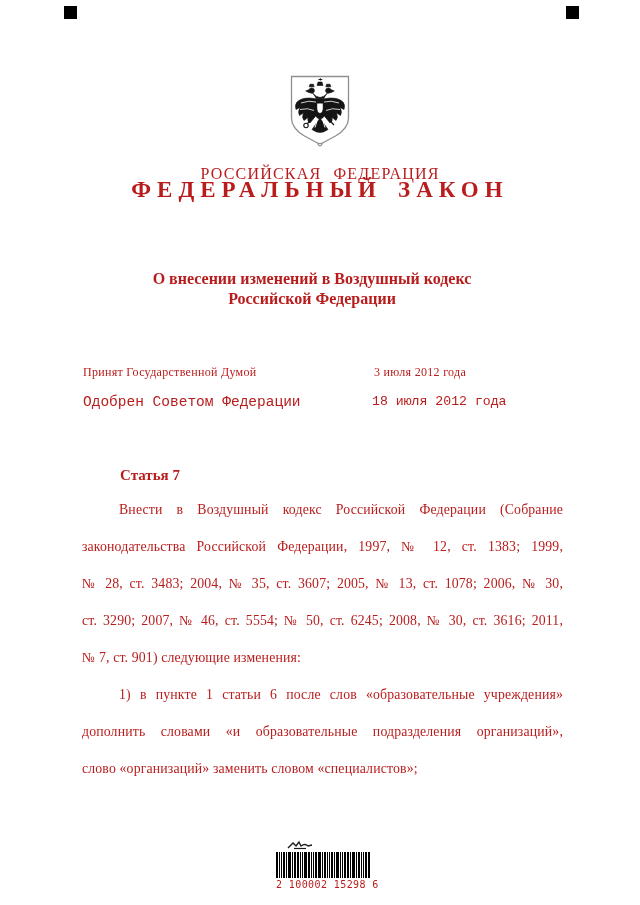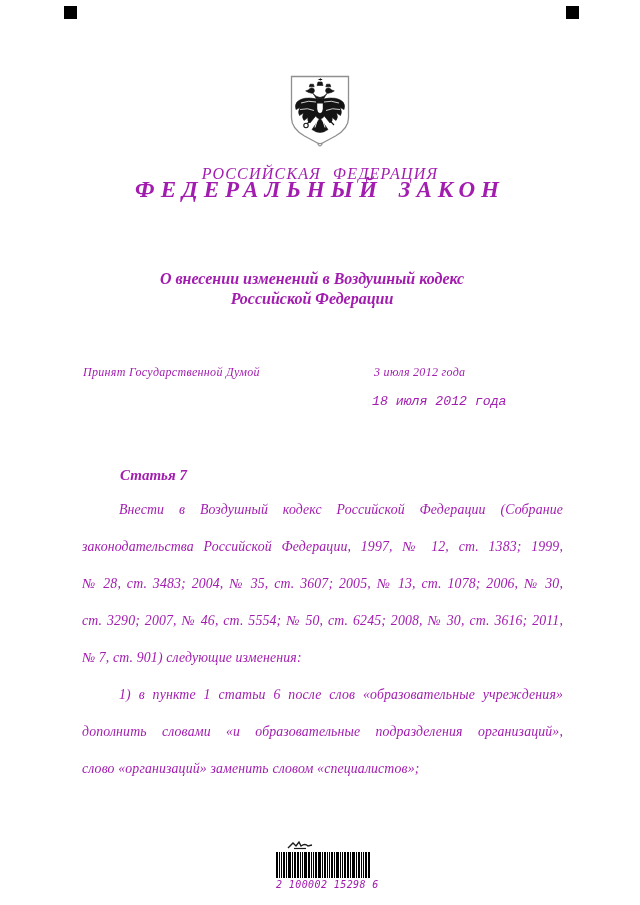--- a/index.html
+++ b/index.html
@@ -1,17 +1,17 @@
 <!DOCTYPE html>
 <html><head>
 <meta charset="utf-8">
 <style>
   html,body{margin:0;padding:0;background:#ffffff;}
-  .page{position:relative;width:640px;height:905px;background:#ffffff;color:#a21caf;
-        font-family:"Liberation Serif","DejaVu Serif",serif;overflow:hidden;font-style:italic;}
+  .page{position:relative;width:640px;height:905px;background:#ffffff;color:#b91c1c;
+        font-family:"Liberation Serif","DejaVu Serif",serif;overflow:hidden;}
 
   .regmark{position:absolute;top:6px;width:13px;height:13px;background:#000;}
   .regmark.left{left:64px;}
   .regmark.right{left:566px;}
 
   .arms{position:absolute;left:287px;top:72px;width:66px;height:78px;}
 
   .country{position:absolute;left:0;right:0;top:165px;text-align:center;
            font-size:16px;letter-spacing:1.2px;word-spacing:7px;}
 
@@ -88,20 +88,21 @@
     <div>О внесении изменений в Воздушный кодекс</div>
     <div>Российской Федерации</div>
   </div>
 
   <div class="adoption">
     <div class="arow">
       <span class="alabel">Принят Государственной Думой</span>
       <span class="adate">3 июля 2012 года</span>
     </div>
     <div class="arow mono">
+      <span class="alabel">Одобрен Советом Федерации</span>
       <span class="adate">18 июля 2012 года</span>
     </div>
   </div>
 
   <div class="article-head">Статья 7</div>
 
   <div class="article-body">
       <div class="bodyline indent just">Внести в Воздушный кодекс Российской Федерации (Собрание</div>
       <div class="bodyline just">законодательства Российской Федерации, 1997, № 12, ст. 1383; 1999,</div>
       <div class="bodyline just">№ 28, ст. 3483; 2004, № 35, ст. 3607; 2005, № 13, ст. 1078; 2006, № 30,</div>

